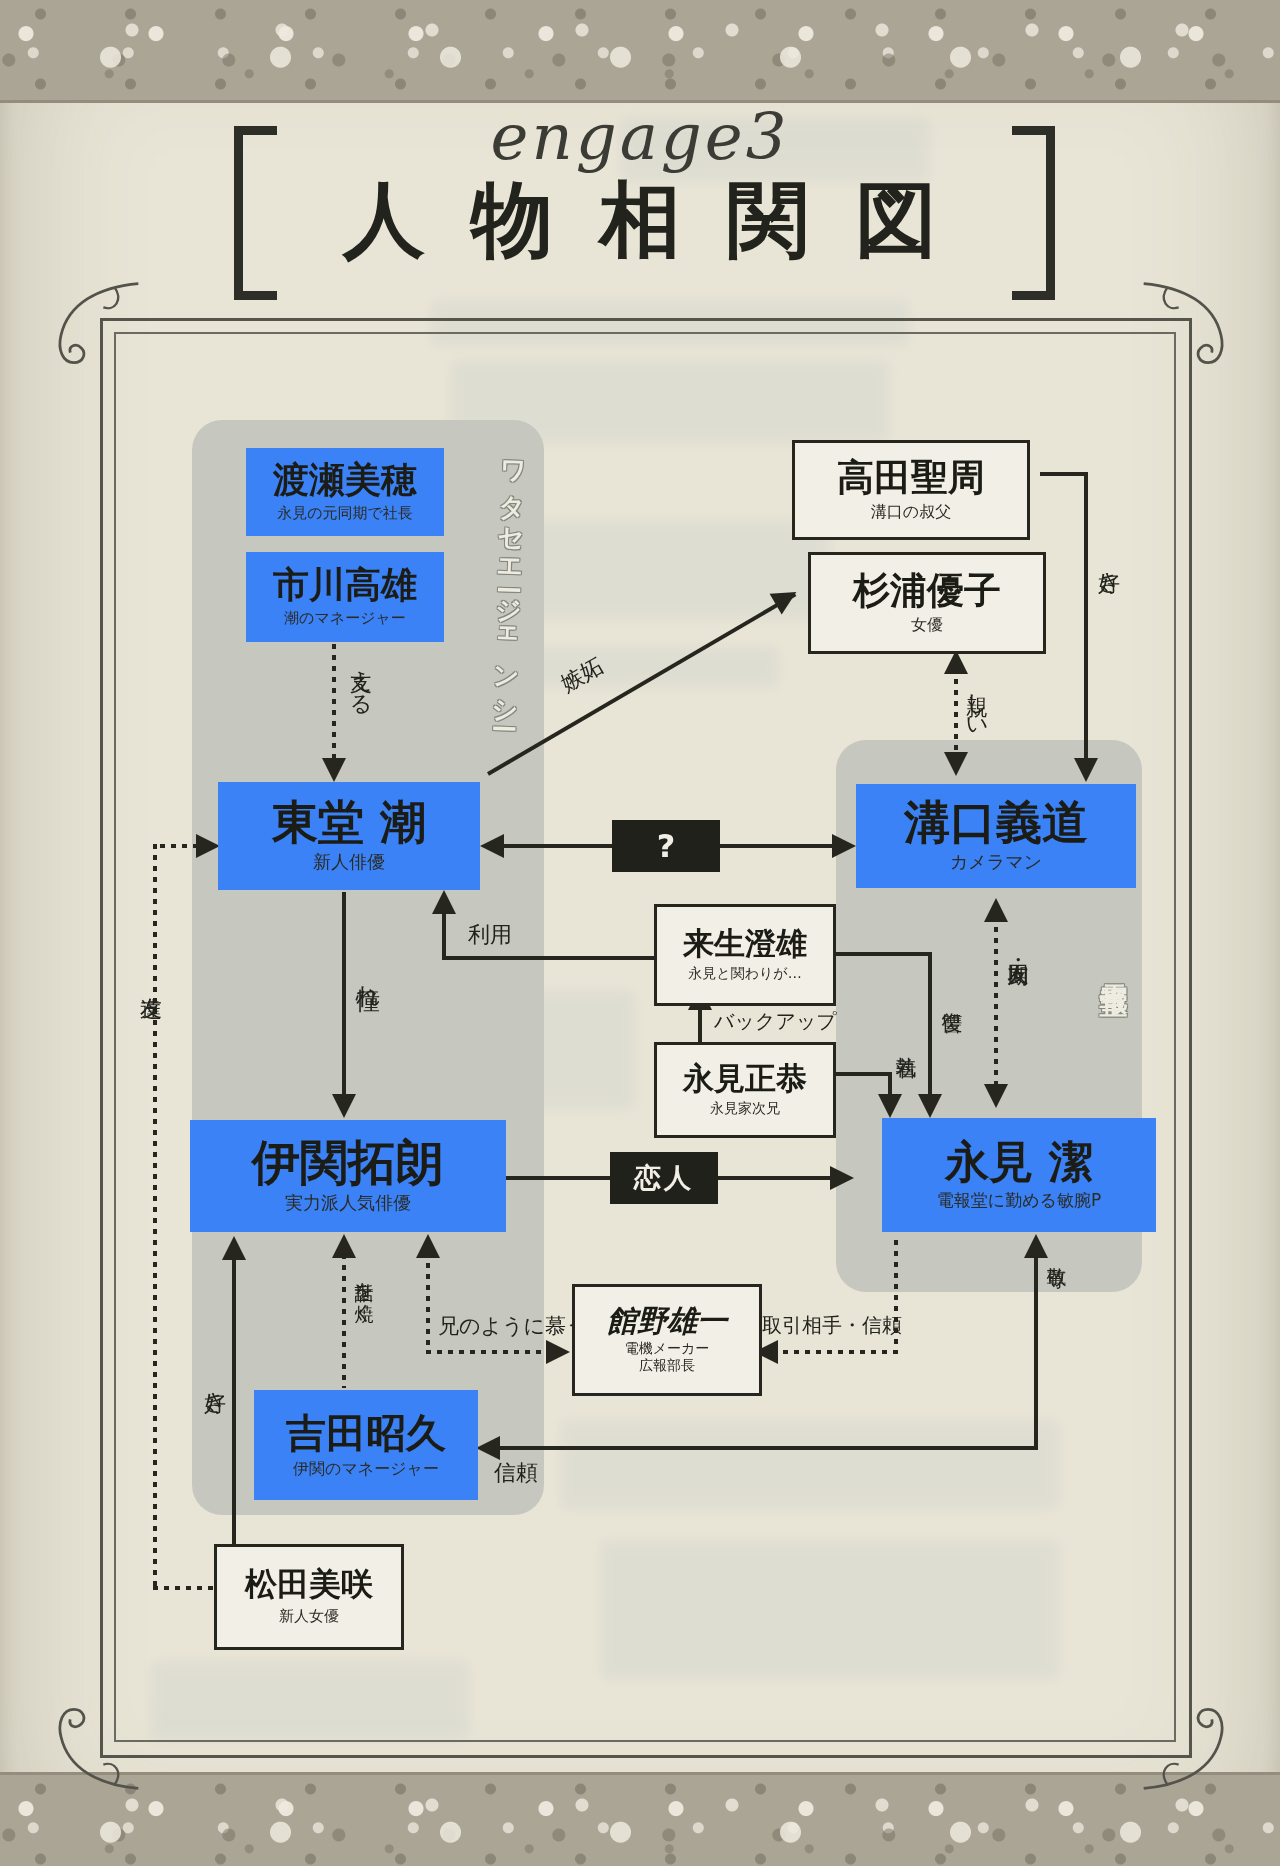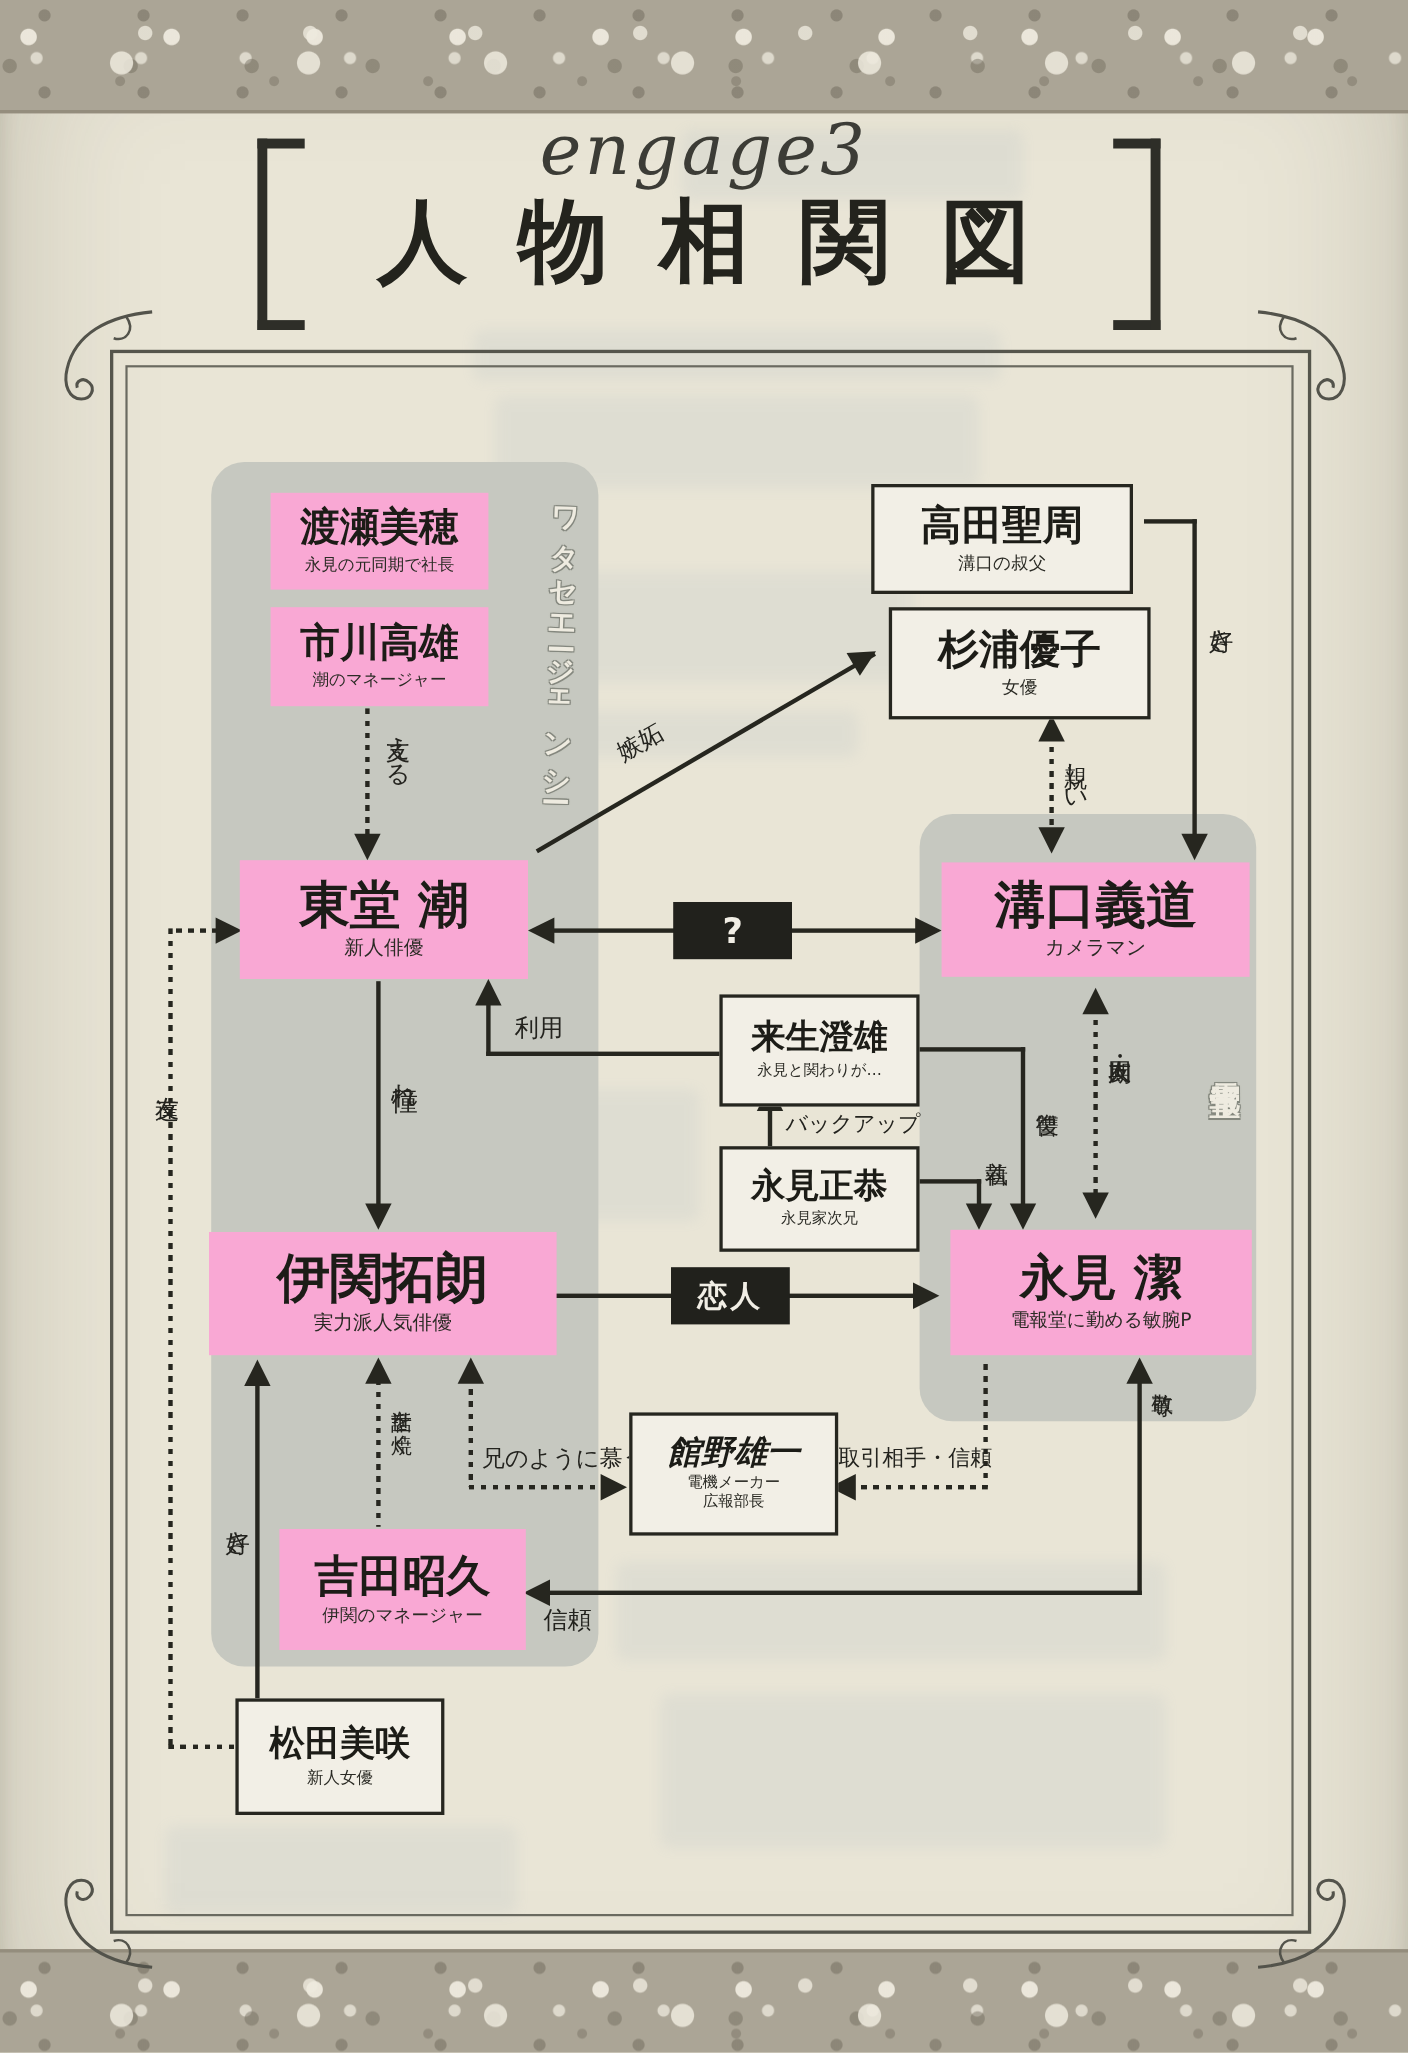--- a/index.html
+++ b/index.html
@@ -44,21 +44,21 @@
   .frame-inner{position:absolute;left:114px;top:332px;width:1058px;height:1406px;border:2px solid #6a6a60;}
   .flourish{position:absolute;width:92px;height:92px;}
   
   .group{position:absolute;background:#c6c8c0;border-radius:30px;}
   .group-label{
     position:absolute;writing-mode:vertical-rl;font-weight:700;
     color:#eeebe0;text-shadow:0 0 2px #85887f,1px 1px 0 #85887f,-1px -1px 0 #85887f,1px -1px 0 #85887f,-1px 1px 0 #85887f;
   }
   
   .p-box{position:absolute;display:flex;flex-direction:column;align-items:center;justify-content:center;text-align:center;}
-  .p-box.w{background:#f9a8d4;}
+  .p-box.w{background:#3b82f6;}
   .p-box.b{background:#f2efe6;border:3px solid #26261f;}
   .name{font-family:"DejaVu Serif","Liberation Serif",serif;font-weight:700;color:#1c1c17;line-height:1.05;white-space:nowrap;}
   .desc{font-family:"DejaVu Sans","Liberation Sans",sans-serif;color:#2b2b25;margin-top:5px;line-height:1.25;white-space:nowrap;}
   .black-box{
     position:absolute;background:#21211c;color:#f1eee5;display:flex;align-items:center;justify-content:center;
     font-weight:700;font-family:"DejaVu Sans","Liberation Sans",sans-serif;
   }
   
   .ln{position:absolute;background:#26261f;}
   .dotv{position:absolute;width:4px;background-image:repeating-linear-gradient(180deg,#26261f 0 5px,transparent 5px 11px);}
@@ -238,21 +238,21 @@
     <div class="desc" style="font-size:14px;">永見と関わりが…</div>
   </div>
   <div class="p-box b" style="left:654px;top:1042px;width:176px;height:90px;">
     <div class="name" style="font-size:31px;">永見正恭</div>
     <div class="desc" style="font-size:14px;">永見家次兄</div>
   </div>
   <div class="p-box w" style="left:190px;top:1120px;width:316px;height:112px;">
     <div class="name" style="font-size:48px;">伊関拓朗</div>
     <div class="desc" style="font-size:18px;">実力派人気俳優</div>
   </div>
-  <div class="p-box w" style="left:864px;top:1118px;width:274px;height:114px;">
+  <div class="p-box w" style="left:882px;top:1118px;width:274px;height:114px;">
     <div class="name" style="font-size:44px;">永見 潔</div>
     <div class="desc" style="font-size:17px;">電報堂に勤める敏腕P</div>
   </div>
   <div class="p-box b" style="left:572px;top:1284px;width:184px;height:106px;">
     <div class="name" style="font-size:30px;font-style:italic;">館野雄一</div>
     <div class="desc" style="font-size:14px;margin-top:3px;">電機メーカー</div>
     <div class="desc" style="font-size:14px;margin-top:0;">広報部長</div>
   </div>
   <div class="p-box b" style="left:214px;top:1544px;width:184px;height:100px;">
     <div class="name" style="font-size:32px;">松田美咲</div>

